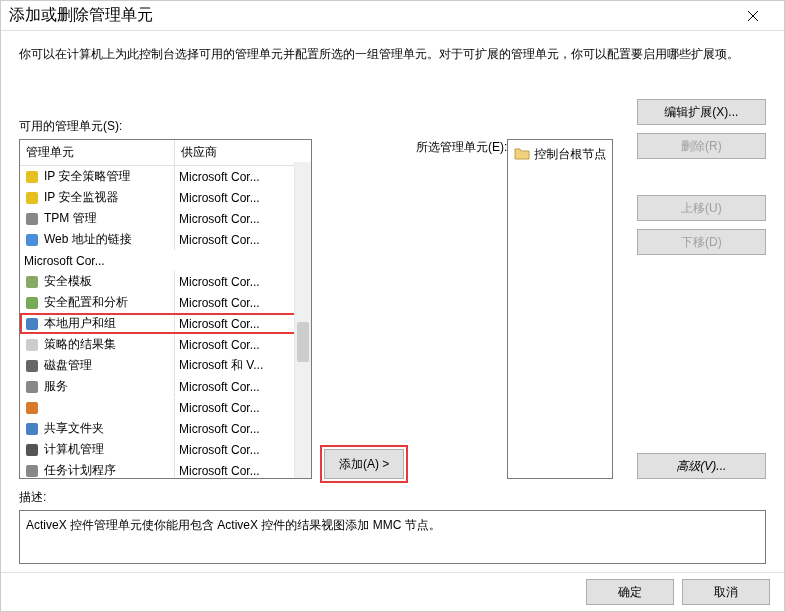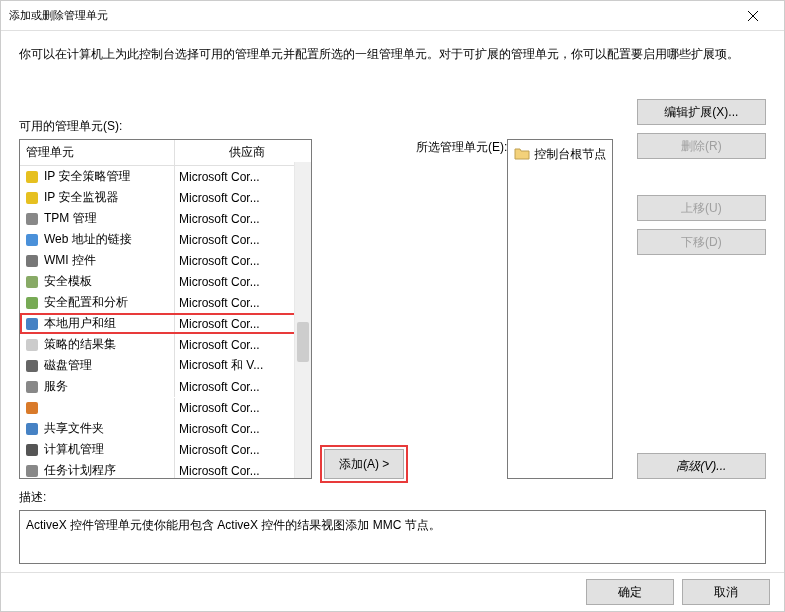--- a/index.html
+++ b/index.html
@@ -1,30 +1,30 @@
 <!DOCTYPE html>
 <html><head>
 <meta charset="utf-8">
 <style>
 * { box-sizing: border-box; margin: 0; padding: 0; font-family: "Microsoft YaHei", "Segoe UI", sans-serif; font-size: 12px; }
 body { background: #fff; width: 785px; height: 612px; overflow: hidden; }
 .dialog { width: 100%; height: 100%; display: flex; flex-direction: column; border: 1px solid #ccc; }
 .titlebar { height: 30px; display: flex; align-items: center; padding: 0 8px; border-bottom: 1px solid #e0e0e0; }
-.titlebar-title { flex: 1; font-size: 11px; }
+.titlebar-title { flex: 1; font-size: 16px; }
 .close-btn { width: 46px; height: 30px; display: flex; align-items: center; justify-content: center; cursor: pointer; }
 .content { flex: 1; padding: 14px 18px 8px; display: flex; flex-direction: column; }
 .intro { margin-bottom: 18px; line-height: 1.5; }
 .main-row { display: flex; gap: 12px; align-items: flex-end; }
 .left-pane { width: 295px; display: flex; flex-direction: column; }
 .middle-pane { width: 80px; display: flex; flex-direction: column; justify-content: flex-start; padding-top: 180px; }
 .right-pane { width: 210px; display: flex; flex-direction: row; }
 .btn-pane { width: 130px; display: flex; flex-direction: column; gap: 8px; padding-top: 18px; }
 .label { margin-bottom: 4px; }
 .listbox { border: 1px solid #7a7a7a; height: 340px; overflow-y: auto; background: #fff; position: relative; }
-.list-header { display: flex; background: #fff; border-bottom: 1px solid #e0e0e0; position: sticky; top: 0; gap: 48px; }
+.list-header { display: flex; background: #fff; border-bottom: 1px solid #e0e0e0; position: sticky; top: 0; }
 .list-header-col { padding: 4px 6px; background: #fff; }
 .col1 { width: 155px; border-right: 1px solid #e0e0e0; }
 .col2 { flex: 1; }
 .list-row { display: flex; align-items: center; height: 21px; cursor: default; }
 .list-row.highlighted { outline: 2px solid #e83a3a; outline-offset: -2px; }
 .cell { padding: 2px 4px; overflow: hidden; white-space: nowrap; text-overflow: ellipsis; }
 .cell.col1 { display: flex; align-items: center; gap: 4px; }
 .icon { width: 16px; height: 16px; flex-shrink: 0; display: inline-flex; align-items: center; justify-content: center; }
 .treebox { border: 1px solid #7a7a7a; height: 340px; background: #fff; padding: 4px; }
 .tree-item { display: flex; align-items: center; gap: 4px; height: 20px; padding: 0 2px; }
@@ -103,28 +103,20 @@
                   <span class="icon">
                     <svg width="16" height="16" viewBox="0 0 16 16">
                       <rect x="2" y="2" width="12" height="12" rx="2" fill="#4a90d9"></rect>
                     </svg>
                   </span>
                   <span>Web 地址的链接</span>
                 </div>
                 <div class="cell col2">Microsoft Cor...</div>
               </div>
               <div class="list-row">
-                <div class="cell col1">
-                  <span class="icon">
-                    <svg width="16" height="16" viewBox="0 0 16 16">
-                      <rect x="2" y="2" width="12" height="12" rx="2" fill="#777"></rect>
-                    </svg>
-                  </span>
-                  <span>WMI 控件</span>
-                </div>
                 <div class="cell col2">Microsoft Cor...</div>
               </div>
               <div class="list-row">
                 <div class="cell col1">
                   <span class="icon">
                     <svg width="16" height="16" viewBox="0 0 16 16">
                       <rect x="2" y="2" width="12" height="12" rx="2" fill="#8a6"></rect>
                     </svg>
                   </span>
                   <span>安全模板</span>

